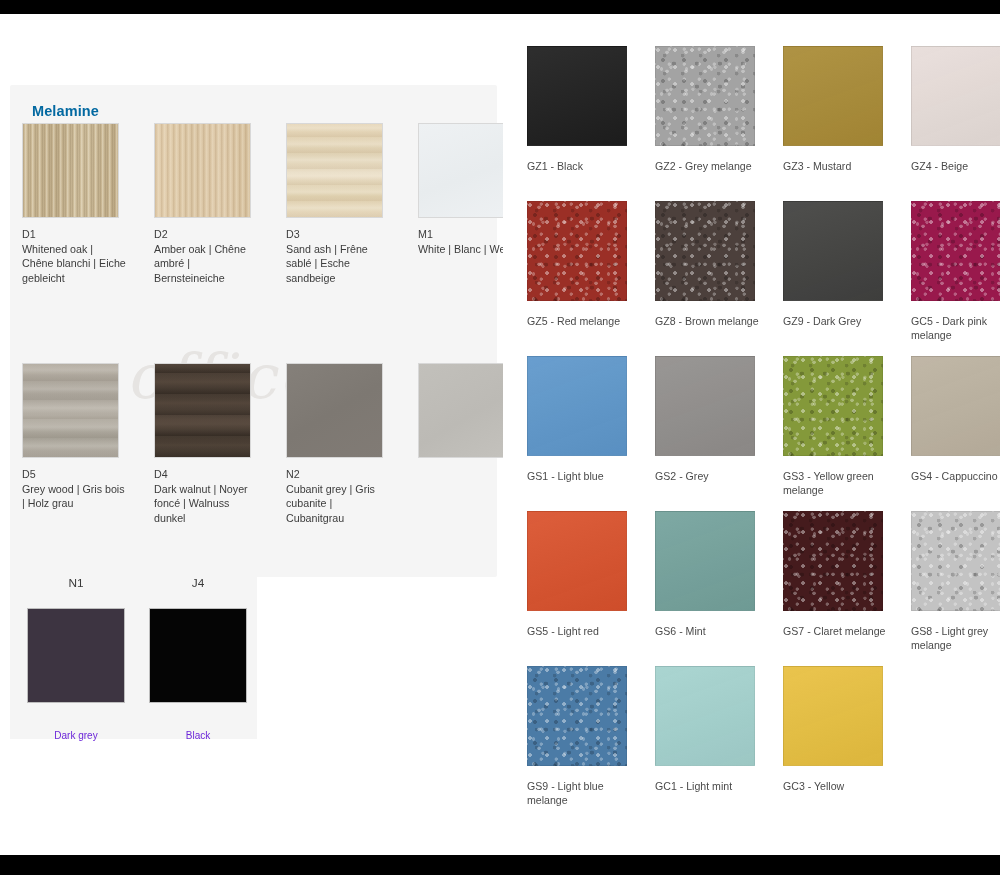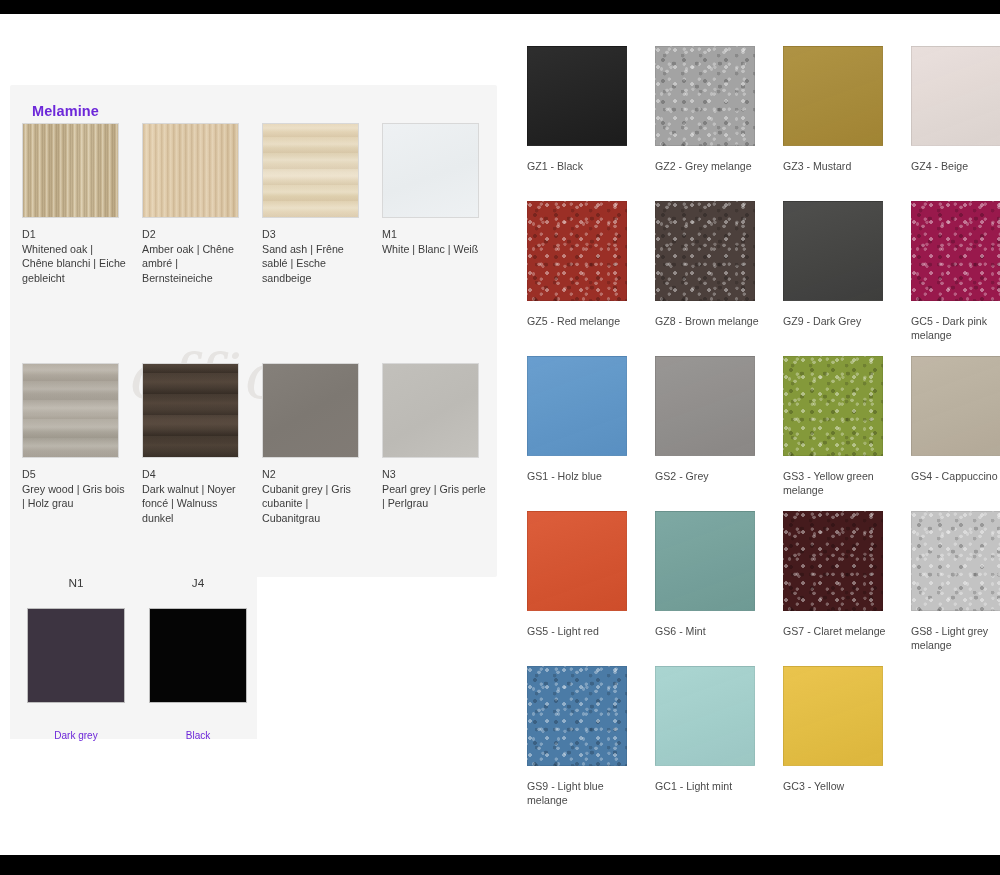--- a/index.html
+++ b/index.html
@@ -41,30 +41,30 @@
     height: 492px;
     background: #f5f5f5;
     border-radius: 2px;
   }
   #melamine-title {
     position: absolute;
     left: 22px;
     top: 18px;
     font-size: 14.5px;
     font-weight: bold;
-    color: #6d28d9;
+    color: #0369a1;
     letter-spacing: .1px;
   }
   .mel-grid {
     position: absolute;
     left: 12px;
     right: 22px;
     display: grid;
     grid-template-columns: repeat(4, 116px);
-    column-gap: 4px;
+    column-gap: 16px;
   }
   #mel-row-1 { top: 38px; }
   #mel-row-2 { top: 278px; }
   .mel-cell { width: 116px; }
   .mel-swatch {
     width: 97px;
     height: 95px;
     border: 1px solid #d8d8d8;
     box-sizing: border-box;
   }
@@ -275,24 +275,20 @@
       </div>
       <div class="mel-cell">
         <div class="mel-swatch tex-n2"></div>
         <div class="mel-caption">
           <span class="mel-code">N2</span>
           <span>Cubanit grey | Gris cubanite | Cubanitgrau</span>
         </div>
       </div>
       <div class="mel-cell">
         <div class="mel-swatch tex-n3"></div>
-        <div class="mel-caption">
-          <span class="mel-code">N3</span>
-          <span>Pearl grey | Gris perle | Perlgrau</span>
-        </div>
       </div>
     </div>
   </div>
 
   <div id="finish-panel">
     <div class="fin-cell" id="fin-cell-n1">
       <div class="fin-code">N1</div>
       <div class="fin-swatch" id="fin-sw-n1" style="background: rgb(61, 52, 65);"></div>
       <div class="fin-label">Dark grey</div>
     </div>
@@ -332,21 +328,21 @@
         <div class="fab-cell">
           <div class="fab-swatch fab-flat" style="background-color: rgb(65, 65, 63);"></div>
           <div class="fab-caption">GZ9 - Dark Grey</div>
         </div>
         <div class="fab-cell">
           <div class="fab-swatch melange" style="background-color: rgb(153, 25, 76);"></div>
           <div class="fab-caption">GC5 - Dark pink melange</div>
         </div>
         <div class="fab-cell">
           <div class="fab-swatch fab-flat" style="background-color: rgb(94, 151, 203);"></div>
-          <div class="fab-caption">GS1 - Holz blue</div>
+          <div class="fab-caption">GS1 - Light blue</div>
         </div>
         <div class="fab-cell">
           <div class="fab-swatch fab-flat" style="background-color: rgb(145, 142, 140);"></div>
           <div class="fab-caption">GS2 - Grey</div>
         </div>
         <div class="fab-cell">
           <div class="fab-swatch melange" style="background-color: rgb(132, 153, 58);"></div>
           <div class="fab-caption">GS3 - Yellow green melange</div>
         </div>
         <div class="fab-cell">

